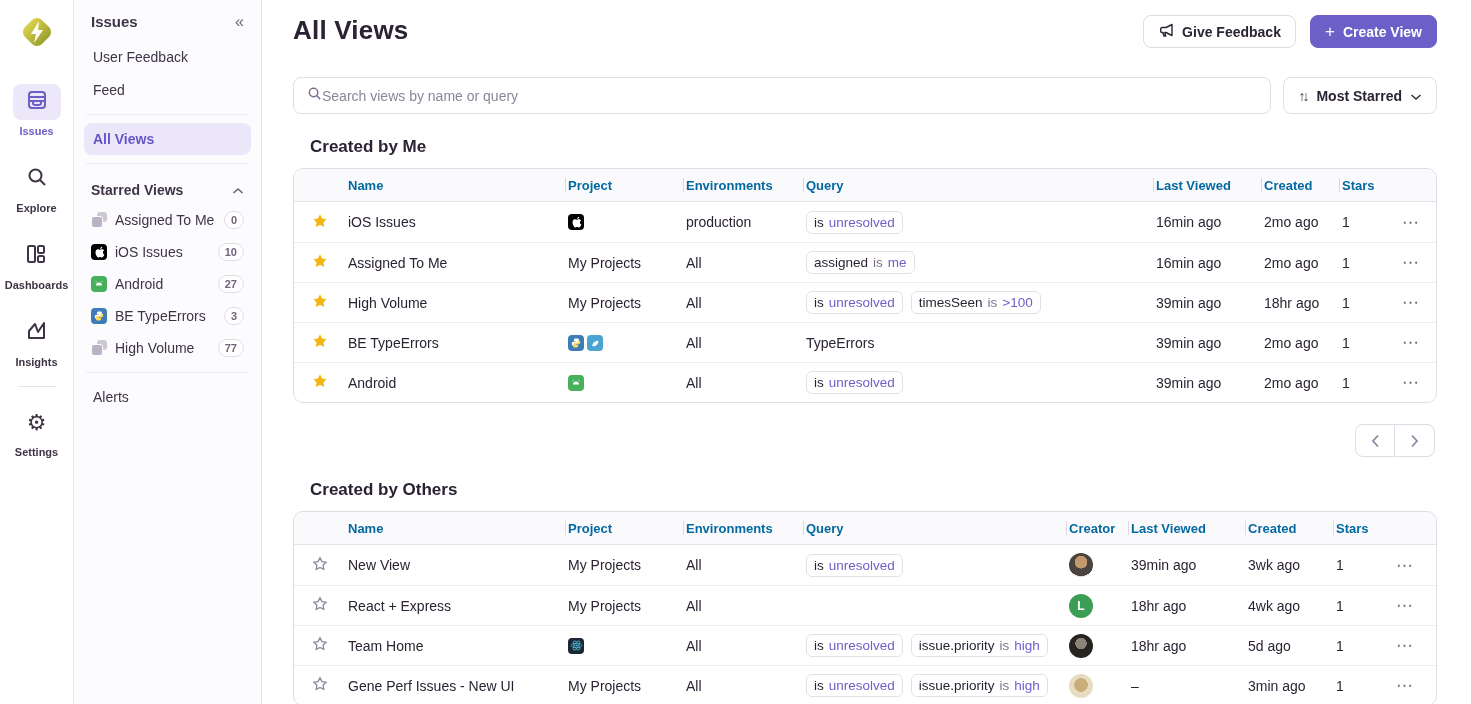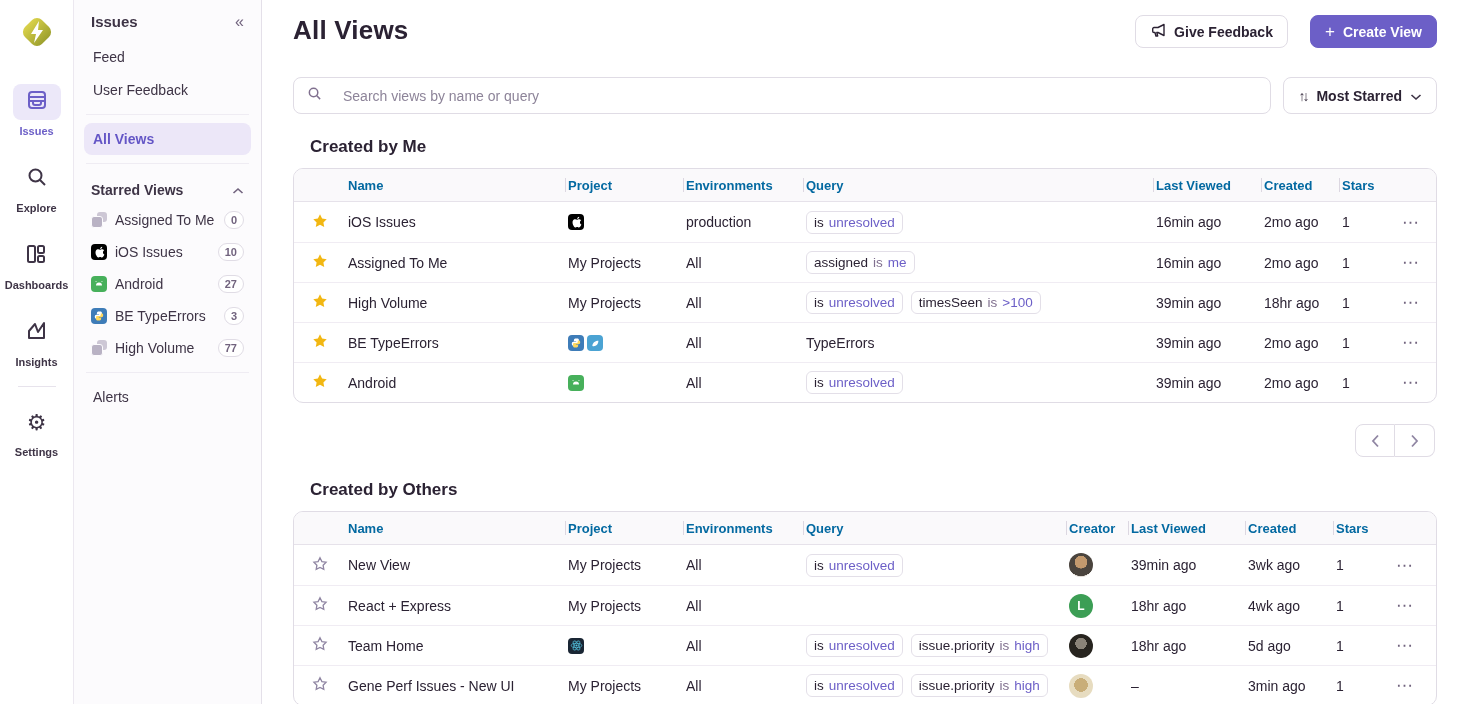--- a/index.html
+++ b/index.html
@@ -43,29 +43,29 @@
   .icon-apple { background:#000; }
   .icon-android { background:#47B05B; }
   .icon-python { background:#3E7CB8; overflow:hidden; }
   .icon-flask { background:#4BA3D3; overflow:hidden; }
   .icon-react { background:#1A2634; }
 
   
   .main { flex:1; padding:15px 34px 0 31px; overflow:hidden; background:#fff; }
   .topbar { display:flex; align-items:flex-start; justify-content:space-between; }
   .page-title { font-size:26px; font-weight:700; color:#2B2233; letter-spacing:.2px; }
-  .topbar-actions { display:flex; gap:22px;margin-left:40px; }
+  .topbar-actions { display:flex; gap:14px;margin-left:40px; }
   .btn { height:33px; display:flex; align-items:center; gap:8px; padding:0 14px; border-radius:8px;
     font-size:14px; font-weight:700; cursor:pointer; border:1px solid #E0DCE5; background:#fff; color:#2B2233; }
   .btn.primary { background:#6C5FC7; border-color:#6C5FC7; color:#fff; }
   .plus { font-size:17px; font-weight:400; line-height:1; }
 
   .searchrow { display:flex; gap:12px; margin-top:29px; }
   .searchbox { flex:1; height:37px; border:1px solid #E0DCE5; border-radius:8px; background:#fff;
-    display:flex; align-items:center; gap:21px; padding:4px 13px; }
+    display:flex; align-items:center; gap:0; padding:4px 13px; }
   .searchbox input { border:none; outline:none; flex:1; font-size:14px; color:#2B2233;
     font-family:"Liberation Sans", sans-serif; background:transparent; }
   .searchbox input::placeholder { color:#8D8499; }
   .sort-btn { height:37px; }
   .sort-glyph { font-size:14px; color:#3E3446; letter-spacing:-3px; margin-right:2px; font-weight:400; }
 
   .section-title { font-size:17px; font-weight:700; color:#2B2233; margin:23px 17px 11px; }
 
   .tbl { border:1px solid #E0DCE5; border-radius:10px; overflow:hidden; background:#fff; }
   .thead { display:grid; align-items:center; height:33px; background:#FAF9FB;
@@ -170,22 +170,22 @@
         </div>
       <span class="rail-label">Settings</span>
     </div>
   </nav>
 
   <aside class="sidebar">
     <div class="sb-header">
       <span class="sb-title">Issues</span>
       <span class="collapse-btn">«</span>
     </div>
+    <div class="sb-item">User Feedback</div>
     <div class="sb-item">Feed</div>
-    <div class="sb-item">User Feedback</div>
     <div class="sb-div"></div>
     <div class="sb-item selected">All Views</div>
     <div class="sb-div"></div>
     <div class="sb-section">
       <span>Starred Views</span>
       <span>
         <svg width="12" height="8" viewBox="0 0 12 8" fill="none" stroke="#71637E" stroke-width="1.6">
             <path d="M1.5 6 L6 2 L10.5 6"></path>
           </svg>
       </span>

